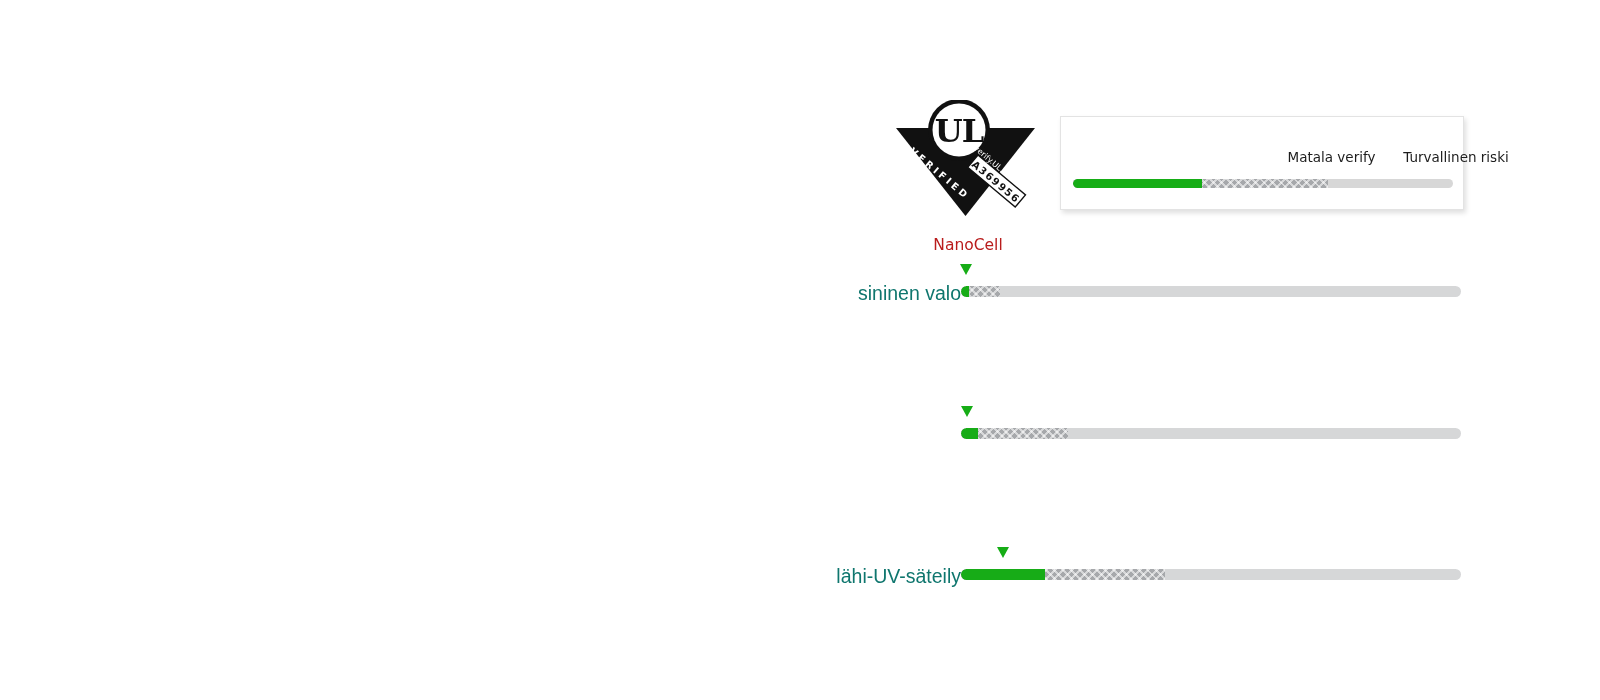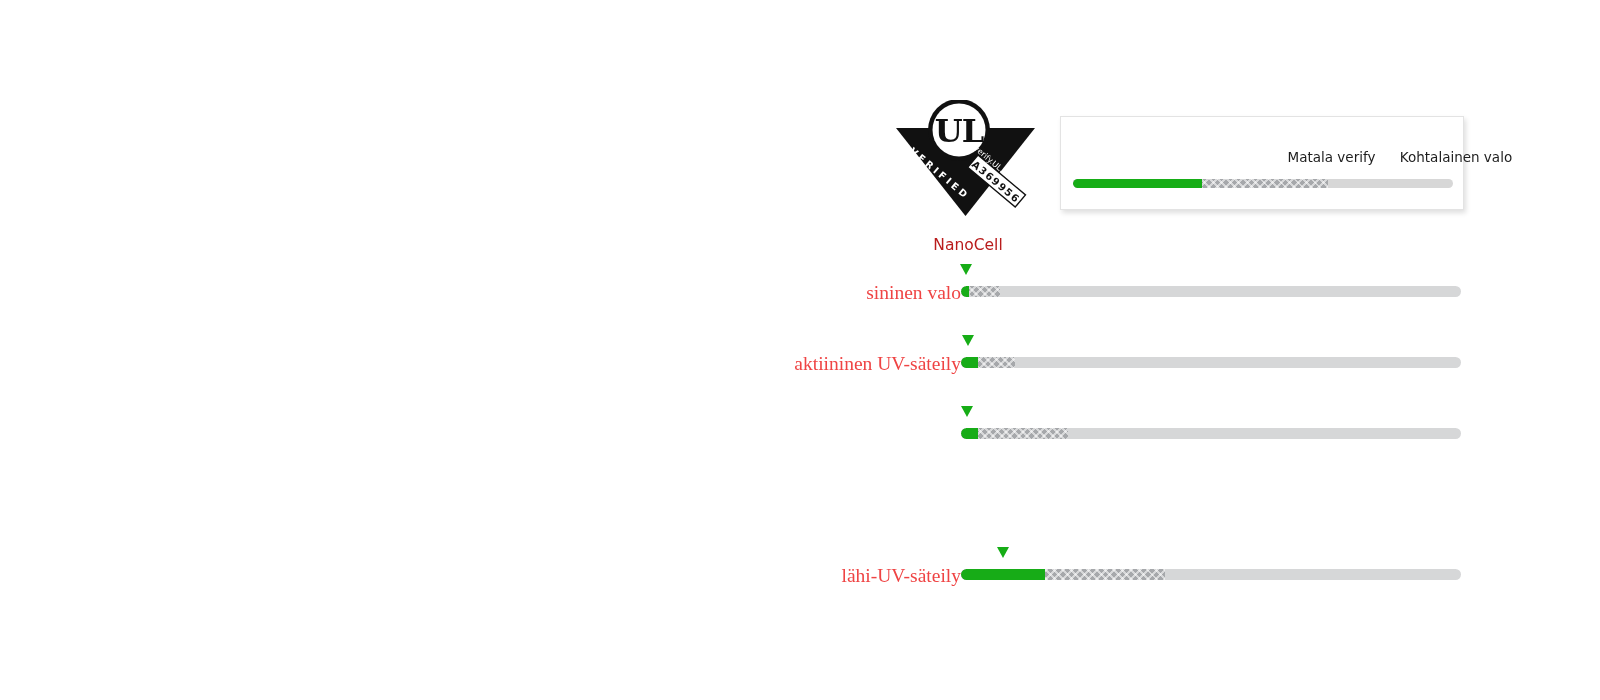--- a/index.html
+++ b/index.html
@@ -108,22 +108,22 @@
     width: 1600px;
     height: 64px;
   }
   .row-label {
     position: absolute;
     right: 639px;
     top: 18px;
     width: 560px;
     text-align: right;
     font-size: 19.5px;
-    color: #ef4444;
-    font-family: Liberation Serif, serif;
+    color: #0f766e;
+    font-family: Liberation Sans, sans-serif;
     white-space: nowrap;
   }
   .row-track {
     position: absolute;
     left: 961px;
     top: 22px;
     width: 500px;
     height: 11px;
     background: #d6d7d8;
     border-radius: 6px;
@@ -185,45 +185,37 @@
 
     <g transform="translate(80,49) rotate(40)">
       <text x="0" y="0" font-family="'DejaVu Sans','Liberation Sans',sans-serif" font-size="8" fill="#ffffff">verify.UL.com ®</text>
     </g>
   </svg>
 </div>
 
 <div class="legend-panel">
   <div class="legend-labels">
     <div class="legend-label legend-label-low">Matala verify</div>
-    <div class="legend-label legend-label-mod">Kohtalainen valo</div>
+    <div class="legend-label legend-label-mod">Turvallinen riski</div>
   </div>
   <div class="legend-track">
     <div class="legend-seg hatch" id="legend-hatch" style="width: 67%; left: 0%;"></div>
     <div class="legend-seg green" id="legend-green" style="width: 34%; left: 0%;"></div>
   </div>
 </div>
 
 <div class="rows" id="rows-container">
     <div class="row" style="top: 264px;">
       <div class="row-label">sininen valo</div>
       <div class="row-track">
         <div class="seg hatch" style="left: 0%; width: 7.8%;"></div>
         <div class="seg green" style="left: 0%; width: 1.6%;"></div>
       </div>
       <div class="marker" style="left: 960px;"></div>
       <div class="marker-label" style="left: 968px; top: -28px;">NanoCell</div>
-    </div>
-    <div class="row" style="top: 334.8px;">
-      <div class="row-label">aktiininen UV-säteily</div>
-      <div class="row-track">
-        <div class="seg hatch" style="left: 0%; width: 10.8%;"></div>
-        <div class="seg green" style="left: 0%; width: 3.4%;"></div>
-      </div>
-      <div class="marker" style="left: 962px;"></div>
     </div>
     <div class="row" style="top: 405.6px;">
       <div class="row-track">
         <div class="seg hatch" style="left: 0%; width: 21.4%;"></div>
         <div class="seg green" style="left: 0%; width: 3.4%;"></div>
       </div>
       <div class="marker" style="left: 961px;"></div>
     </div>
     <div class="row" style="top: 547.2px;">
       <div class="row-label">lähi-UV-säteily</div>

